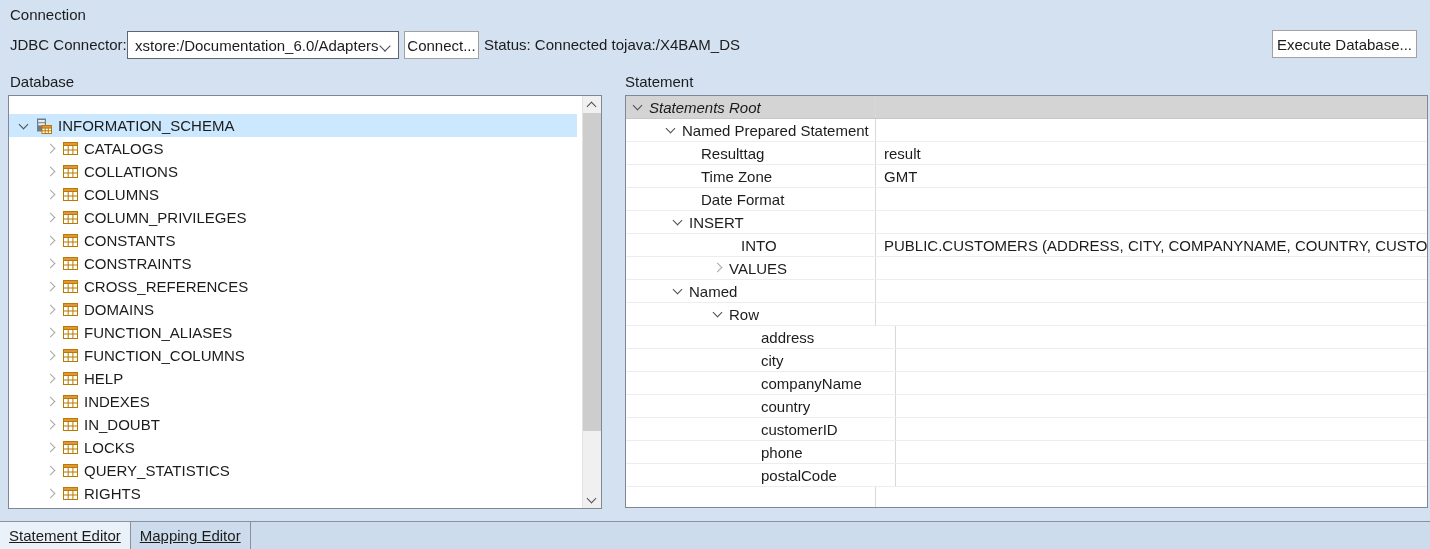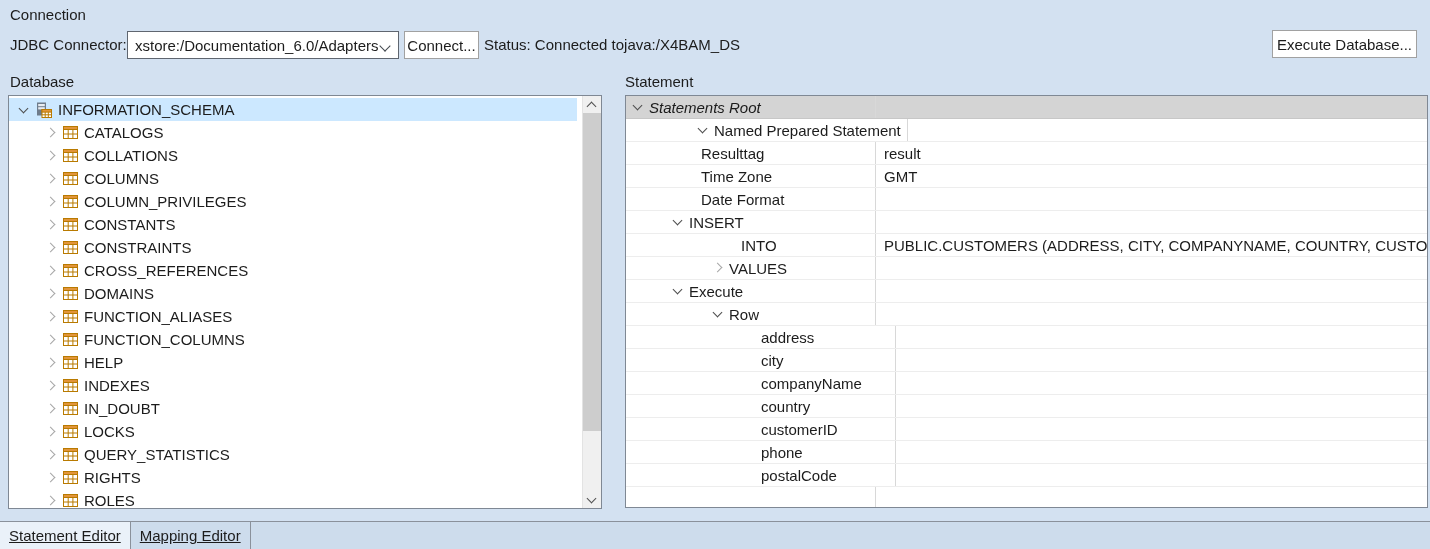--- a/index.html
+++ b/index.html
@@ -44,21 +44,21 @@
   }
   .exp.collapsed::before { color:#a6a6a6; border-color:#a6a6a6; transform:rotate(45deg); }
   .exp.expanded::before  { color:#4d4d4d; border-color:#4d4d4d; transform:rotate(135deg); top:2px; }
   .sp { flex:0 0 30px; }
 
   
   #database-tree {
     left:8px; top:95px; width:594px; height:414px; box-sizing:border-box;
     background:#ffffff; border:1px solid #7f8894; overflow:hidden;
   }
-  .tree-rows { padding-top:2px; margin-right:24px; }
+  .tree-rows { padding-top:18px; margin-right:24px; }
   .trow { height:23px; display:flex; align-items:center; white-space:nowrap; cursor:default; }
   .trow.root { padding-left:8px; }
   .trow.item { padding-left:35px; }
   .trow.selected { background:#cce8ff; }
   .tree-icon { flex:0 0 auto; margin:0 6px 0 1px; display:block; }
 
   
   #db-scrollbar {
     position:absolute; right:0; top:0; bottom:0; width:18px;
     background:#f0f0f0; border-left:1px solid #e3e3e3;
@@ -82,21 +82,21 @@
   .srow.gray { background:#d4d4d4; border-bottom-color:#c7c7c7; }
   .ncell {
     flex:0 0 250px; width:250px; box-sizing:border-box; border-right:1px solid #d8d8d8;
     display:flex; align-items:center; white-space:nowrap; overflow:hidden;
   }
   .vcell {
     flex:1 1 auto; display:flex; align-items:center; padding-left:8px;
     white-space:nowrap; overflow:hidden; min-width:0;
   }
   .lvl0 .ncell { padding-left:5px;font-style:italic; }
-  .lvl1 .ncell { padding-left:38px;margin-left:32px; }
+  .lvl1 .ncell { padding-left:38px; }
   .lvl2 .ncell { padding-left:45px; }
   .lvl3 .ncell { padding-left:85px; }
   .lvl4 .ncell { padding-left:85px;margin-left:20px; }
 
   
   #tabbar {
     left:0; right:0; bottom:0; height:28px; box-sizing:border-box;
     border-top:1px solid #8a919b; background:#cddcec; display:flex;
   }
   .tab { padding:0 9px; display:flex; align-items:center; border-right:1px solid #8a919b; white-space:nowrap;text-decoration:underline; }
@@ -400,21 +400,21 @@
     <div class="ncell">
         <span class="exp collapsed"></span>
         <span>VALUES</span>
       </div>
     <div class="vcell"></div>
   </div>
 
   <div class="srow lvl2">
     <div class="ncell">
         <span class="exp expanded"></span>
-        <span>Execute</span>
+        <span>Named</span>
       </div>
     <div class="vcell"></div>
   </div>
 
   <div class="srow lvl3">
     <div class="ncell">
         <span class="exp expanded"></span>
         <span>Row</span>
       </div>
     <div class="vcell"></div>

